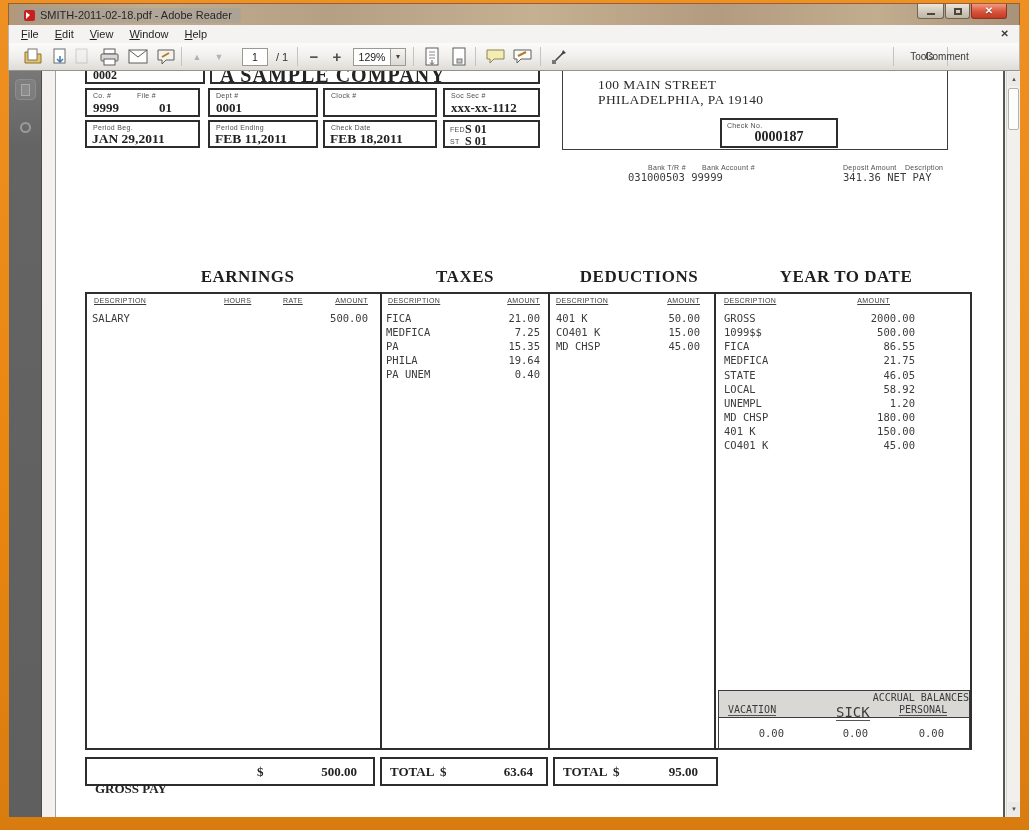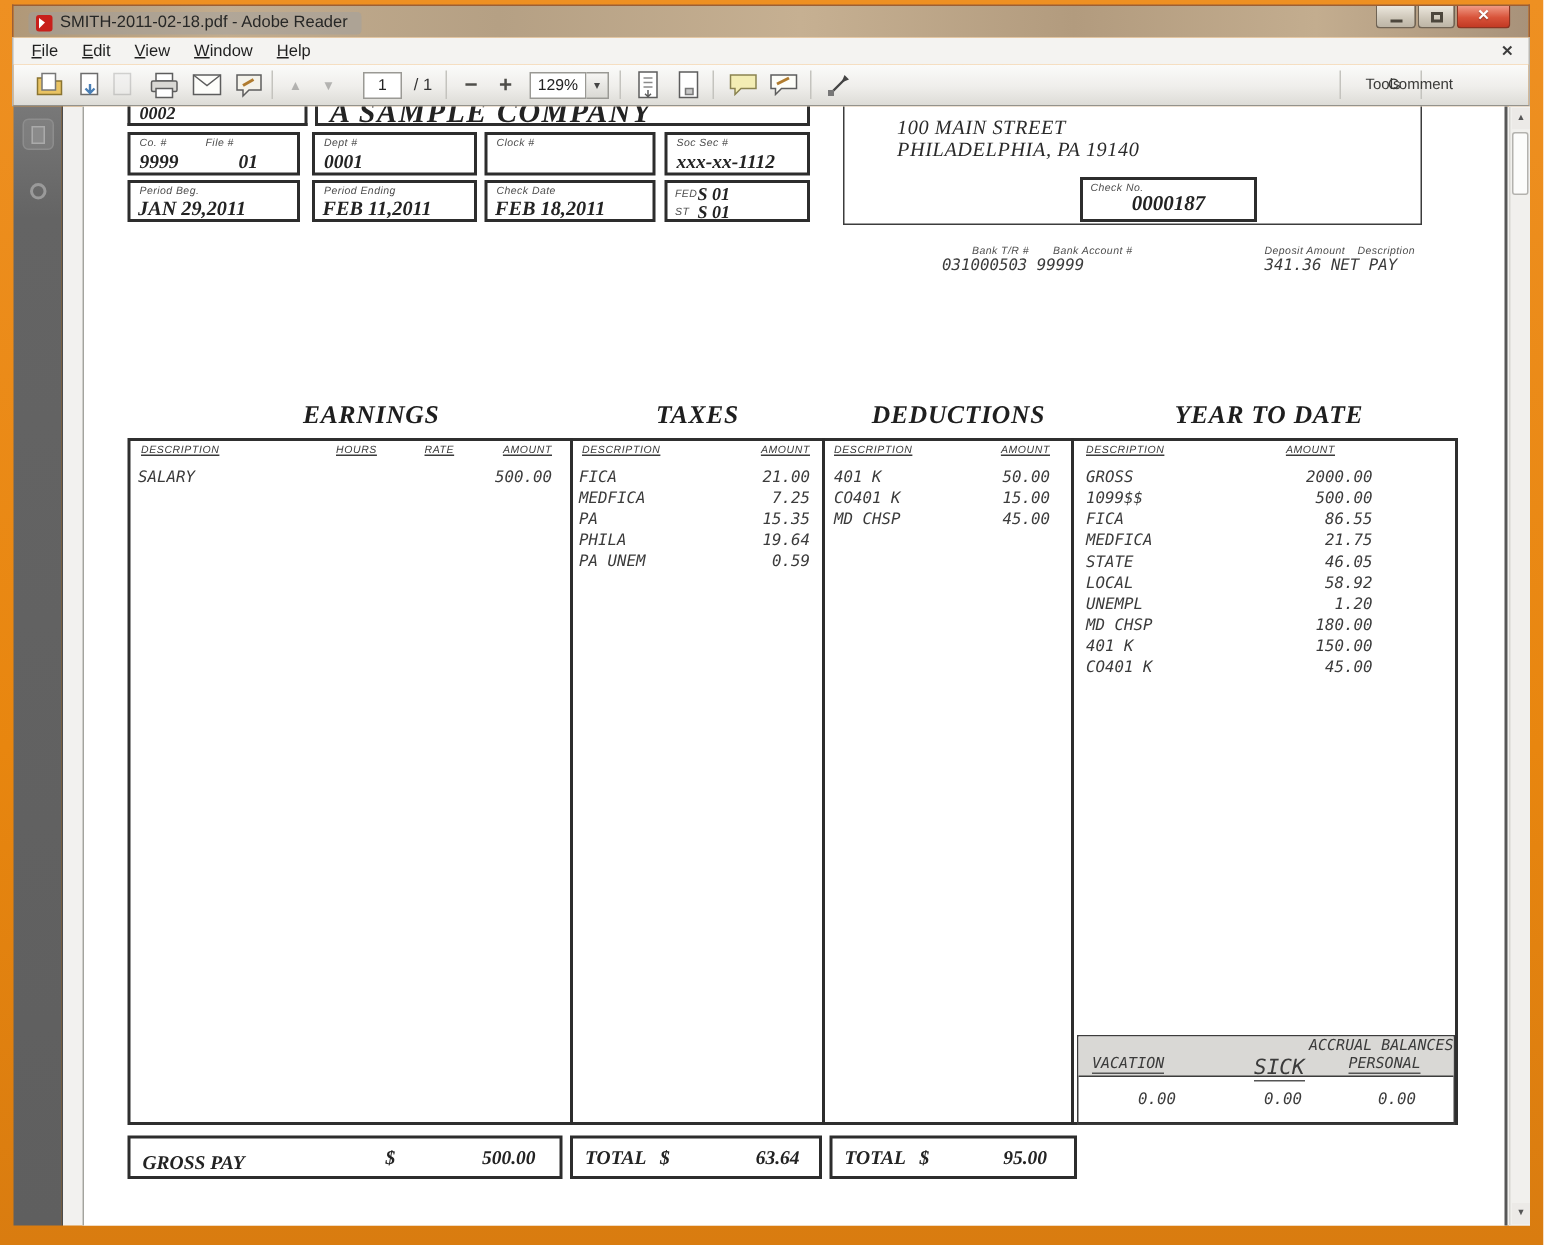--- a/index.html
+++ b/index.html
@@ -58,21 +58,21 @@
   .side-ico .cl{position:absolute;left:4px;top:4px;width:11px;height:11px;border:2px solid #9a9a9a;border-radius:50%;}
   .canvas{position:absolute;left:42px;top:71px;width:978px;height:746px;background:#f2f1ef;}
   .page{position:absolute;left:55px;top:71px;width:950px;height:746px;background:#ffffff;
     border-left:1px solid #a3a39e;border-right:2px solid #575757;}
   .scrollbar{position:absolute;left:1006px;top:71px;width:14px;height:746px;background:#f1f0ed;border-left:1px solid #d7d6d2;}
   .sb-btn{position:absolute;left:1px;width:12px;height:14px;display:flex;align-items:center;justify-content:center;
     font-size:6px;color:#555;background:#eceae7;}
   .sb-thumb{position:absolute;left:1px;top:17px;width:11px;height:42px;background:#fcfcfb;border:1px solid #b3b2ae;border-radius:2px;}
 
   
-  .stub{position:absolute;left:0;top:0;width:1029px;height:830px;pointer-events:none;color:#2c2c2c;font-style:italic;}
+  .stub{position:absolute;left:0;top:0;width:1029px;height:830px;pointer-events:none;color:#2c2c2c;}
   .serifb{font-family:"Liberation Serif",serif;font-weight:bold;color:#232323;}
   .mono{font-family:"DejaVu Sans Mono",monospace;font-size:10.5px;color:#3b3b3b;}
   .tiny{position:absolute;font-size:7px;color:#4e4e4e;letter-spacing:.3px;white-space:nowrap;}
   .box{position:absolute;border:2px solid #2d2d2d;}
   .cutbox{position:absolute;border:2px solid #2d2d2d;border-top:none;overflow:hidden;}
   .colhead{position:absolute;font-size:7px;color:#3a3a3a;letter-spacing:.4px;text-decoration:underline;white-space:nowrap;}
   .trow{position:absolute;display:flex;justify-content:space-between;white-space:pre;}
   .sec-title{position:absolute;font-family:"Liberation Serif",serif;font-weight:bold;font-size:17px;
     color:#1e1e1e;text-align:center;letter-spacing:.5px;}
   .vline{position:absolute;width:2px;background:#2d2d2d;}
@@ -316,21 +316,21 @@
     <span class="colhead" style="left:840px;top:297px;width:50px;text-align:right">AMOUNT</span>
 
     <div class="trow mono" style="left:92px;top:312px;width:276px">
       <span>SALARY</span><span>500.00</span>
     </div>
 
     <div class="trow mono" style="left:386px;top:312px;width:154px"><span>FICA</span><span>21.00</span></div>
     <div class="trow mono" style="left:386px;top:326px;width:154px"><span>MEDFICA</span><span>7.25</span></div>
     <div class="trow mono" style="left:386px;top:340px;width:154px"><span>PA</span><span>15.35</span></div>
     <div class="trow mono" style="left:386px;top:354px;width:154px"><span>PHILA</span><span>19.64</span></div>
-    <div class="trow mono" style="left:386px;top:368px;width:154px"><span>PA UNEM</span><span>0.59</span></div>
+    <div class="trow mono" style="left:386px;top:368px;width:154px"><span>PA UNEM</span><span>0.40</span></div>
 
     <div class="trow mono" style="left:556px;top:312px;width:144px"><span>401 K</span><span>50.00</span></div>
     <div class="trow mono" style="left:556px;top:326px;width:144px"><span>CO401 K</span><span>15.00</span></div>
     <div class="trow mono" style="left:556px;top:340px;width:144px"><span>MD CHSP</span><span>45.00</span></div>
 
     <div class="trow mono" style="left:724px;top:312px;width:191px"><span>GROSS</span><span>2000.00</span></div>
     <div class="trow mono" style="left:724px;top:326px;width:191px"><span>1099$$</span><span>500.00</span></div>
     <div class="trow mono" style="left:724px;top:340px;width:191px"><span>FICA</span><span>86.55</span></div>
     <div class="trow mono" style="left:724px;top:354px;width:191px"><span>MEDFICA</span><span>21.75</span></div>
     <div class="trow mono" style="left:724px;top:369px;width:191px"><span>STATE</span><span>46.05</span></div>
@@ -345,21 +345,21 @@
       <div class="mono" style="position:absolute;left:0;top:1px;width:100%;text-align:right;font-size:10px">ACCRUAL BALANCES</div>
       <span class="mono" style="position:absolute;left:9px;top:13px;font-size:10px;border-bottom:1px solid #555">VACATION</span>
       <span class="mono" style="position:absolute;left:117px;top:13px;font-size:14px;border-bottom:1px solid #555">SICK</span>
       <span class="mono" style="position:absolute;left:180px;top:13px;font-size:10px;border-bottom:1px solid #555">PERSONAL</span>
       <span class="mono" style="position:absolute;left:9px;top:36px;width:56px;text-align:right">0.00</span>
       <span class="mono" style="position:absolute;left:97px;top:36px;width:52px;text-align:right">0.00</span>
       <span class="mono" style="position:absolute;left:175px;top:36px;width:50px;text-align:right">0.00</span>
     </div>
 
     <div class="box" style="left:85px;top:757px;width:290px;height:29px">
-      <span class="serifb" style="position:absolute;left:8px;top:8px;font-size:13px">GROSS PAY</span>
+      <span class="serifb" style="position:absolute;left:8px;top:22px;font-size:13px">GROSS PAY</span>
       <span class="serifb" style="position:absolute;left:170px;top:5px;font-size:13px">$</span>
       <span class="serifb" style="position:absolute;right:16px;top:5px;font-size:13px">500.00</span>
     </div>
     <div class="box" style="left:380px;top:757px;width:168px;height:29px">
       <span class="serifb" style="position:absolute;left:8px;top:5px;font-size:13px">TOTAL</span>
       <span class="serifb" style="position:absolute;left:58px;top:5px;font-size:13px">$</span>
       <span class="serifb" style="position:absolute;right:13px;top:5px;font-size:13px">63.64</span>
     </div>
     <div class="box" style="left:553px;top:757px;width:165px;height:29px">
       <span class="serifb" style="position:absolute;left:8px;top:5px;font-size:13px">TOTAL</span>

